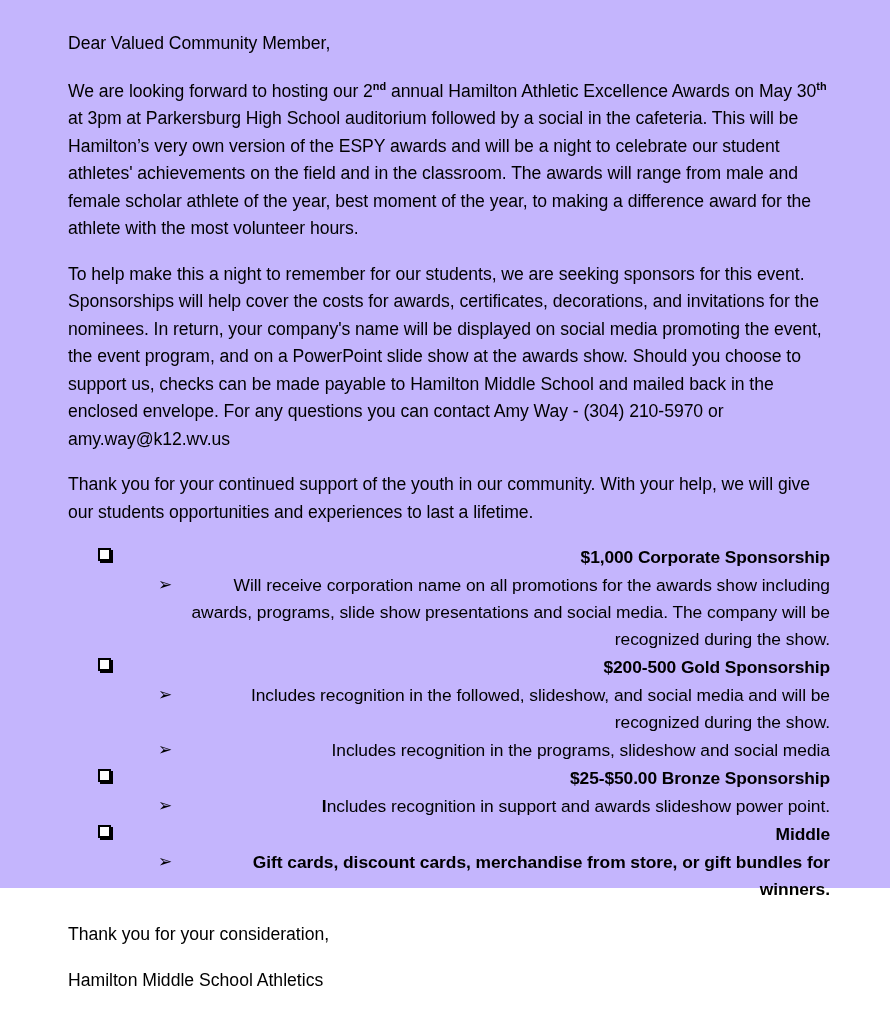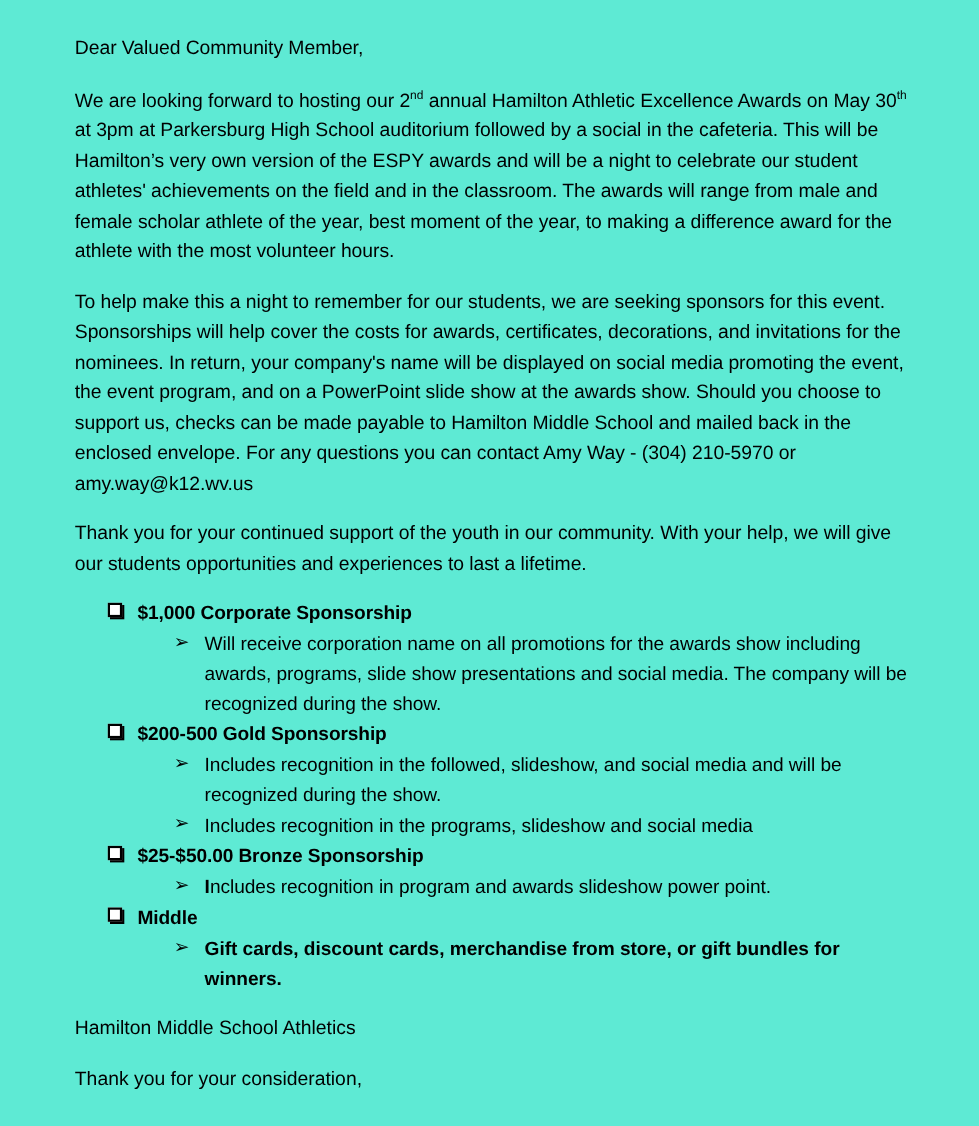--- a/index.html
+++ b/index.html
@@ -10,45 +10,47 @@
   body {
     width: 890px;
     height: 1024px;
     font-family: "Liberation Sans", sans-serif;
     color: #000000;
     overflow: hidden;
   }
   .page {
     position: relative;
     width: 890px;
-    height: 1024px;
-    background: #5eead4;
+    height: 888px;
+    background: #c4b5fd;
     box-sizing: border-box;
     padding: 30px 60px 0 68px;
   }
   p.para {
     margin: 0 0 18px 0;
     font-size: 17.6px;
     line-height: 27.5px;
     color: #000;
     text-align: left;
     letter-spacing: -0.05px;
   }
   p.salutation {
     margin: 0 0 20px 0;
   }
   sup {
     font-size: 0.62em;
     vertical-align: super;
     line-height: 0;
+    font-weight: bold;
   }
   .list {
     margin: 0;
     padding: 0;
     list-style: none;
+    text-align: right;
   }
   .lvl1 {
     position: relative;
     padding-left: 57px;
     font-size: 17.4px;
     line-height: 27px;
     font-weight: bold;
     margin-bottom: 1px;
     letter-spacing: -0.1px;
   }
@@ -143,34 +145,34 @@
         <span>Includes recognition in the programs, slideshow and social media</span>
       </div>
     </li>
 
     <li class="group">
       <div class="lvl1">
         <span class="cbox"></span>
         <span>$25-$50.00 Bronze Sponsorship</span>
       </div>
       <div class="lvl2">
-        <span class="arrow">➢</span><span class="boldlead">I</span><span>ncludes recognition in program and awards slideshow power point.</span>
+        <span class="arrow">➢</span><span class="boldlead">I</span><span>ncludes recognition in support and awards slideshow power point.</span>
       </div>
     </li>
 
     <li class="group">
       <div class="lvl1">
         <span class="cbox"></span>
         <span>Middle</span>
       </div>
       <div class="lvl2 bold">
         <span class="arrow">➢</span>
         <span>Gift cards, discount cards, merchandise from store, or gift bundles for winners.</span>
       </div>
     </li>
 
   </ul>
 
+  <p class="closing">Thank you for your consideration,</p>
+
   <p class="closing">Hamilton Middle School Athletics</p>
-
-  <p class="closing">Thank you for your consideration,</p>
 
 </div>
 
 </body></html>

